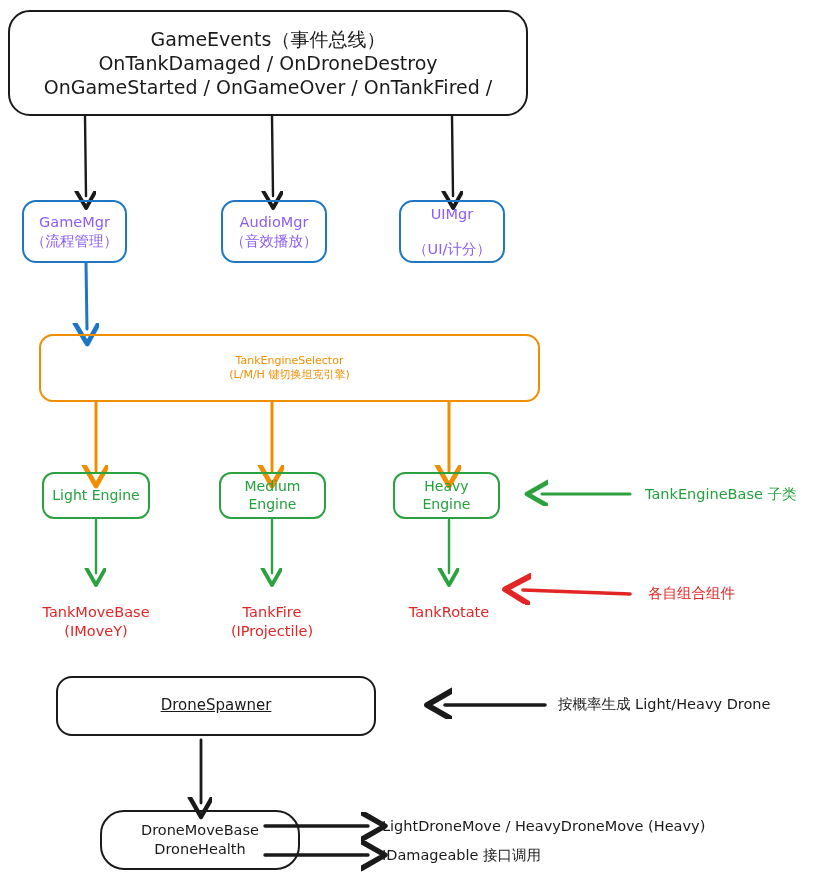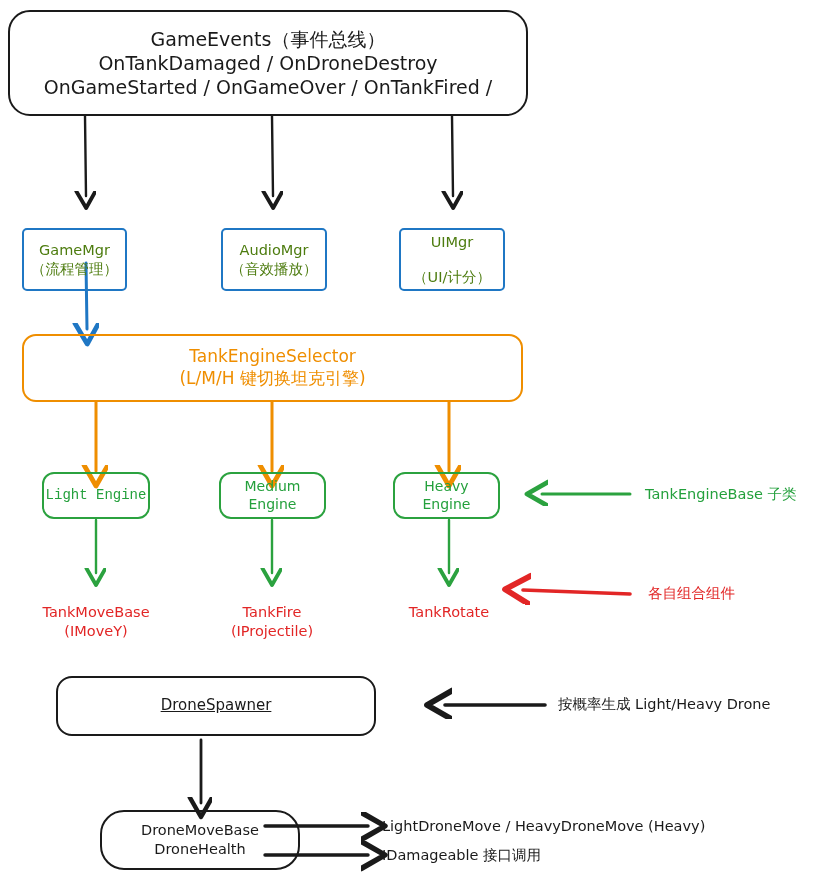--- a/index.html
+++ b/index.html
@@ -28,23 +28,22 @@
 
   
   .box-black{
     border:2.6px solid #1a1a1a;
     border-radius:22px;
     color:#1a1a1a;
   }
   
   .box-blue{
     border:2.6px solid #1f77c4;
-    border-radius:5px;
-    color:#4d7c0f;
-    margin-top:28px;
+    border-radius:14px;
+    color:#8b5cf6;
   }
   
   .box-orange{
     border:2.6px solid #ef8e00;
     border-radius:14px;
     color:#ef8e00;
   }
   
   .box-green{
     border:2.6px solid #2ba23f;
@@ -58,21 +57,21 @@
     text-align:center;
     line-height:1.3;
   }
   .t-red{color:#e22626;}
   .t-green{color:#23a03c;}
   .t-black{color:#1a1a1a;}
   .t-left{text-align:left;}
 
   .fs-hdr{font-size:19px;}
   .fs-mgr{font-size:14.5px;}
-  .fs-sel{font-size:17px;}
+  .fs-sel{font-size:11px;margin-left:17px;}
   .fs-eng{font-size:14px;}
   .fs-lbl{font-size:14.5px;}
   .fs-note{font-size:14.5px;}
   .fs-spawn{font-size:15px;}
   .fs-drone{font-size:14.5px;}
 </style>
 </head>
 <body>
 
 <svg id="canvas" viewBox="0 0 815 874">
@@ -137,21 +136,21 @@
 <div class="node box-blue fs-mgr" style="left:399px;top:200px;width:106px;height:63px;gap:16px;">
   <span class="ln">UIMgr</span>
   <span class="ln">（UI/计分）</span>
 </div>
 
 <div class="node box-orange fs-sel" style="left:22px;top:334px;width:501px;height:68px;">
   <span class="ln">TankEngineSelector</span>
   <span class="ln">(L/M/H 键切换坦克引擎)</span>
 </div>
 
-<div class="node box-green fs-eng" style="left:42px;top:472px;width:108px;height:47px;font-family:Liberation Mono, monospace;">
+<div class="node box-green fs-eng" style="left:42px;top:472px;width:108px;height:47px;">
   <span class="ln">Light Engine</span>
 </div>
 
 <div class="node box-green fs-eng" style="left:219px;top:472px;width:107px;height:47px;">
   <span class="ln">Medium</span>
   <span class="ln">Engine</span>
 </div>
 
 <div class="node box-green fs-eng" style="left:393px;top:472px;width:107px;height:47px;">
   <span class="ln">Heavy</span>

